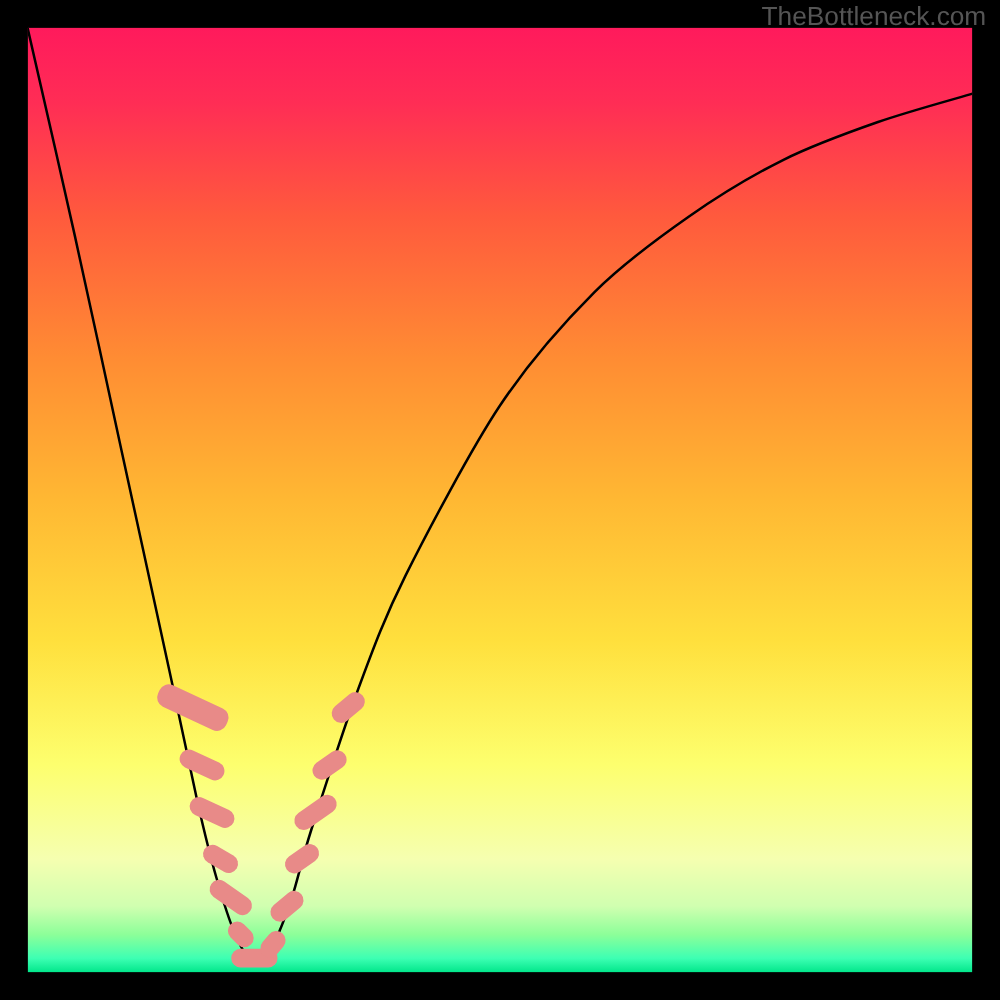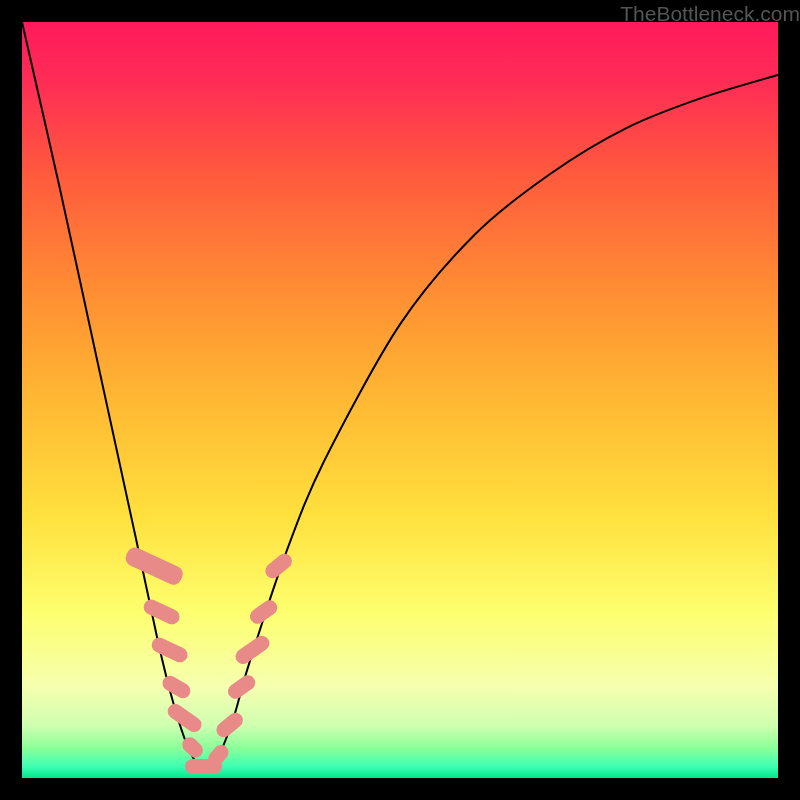--- a/index.html
+++ b/index.html
@@ -25,21 +25,21 @@
     .gradient-bg {
       position: absolute;
       top: 0;
       left: 0;
       width: 100%;
       height: 100%;
     }
     .watermark {
       position: absolute;
       top: 2px;
-      right: 0;
+      right: 11px;
       color: #555;
       font-size: 21px;
       font-weight: normal;
       z-index: 10;
     }
     .curve-svg {
       position: absolute;
       top: 0;
       left: 0;
       width: 100%;

